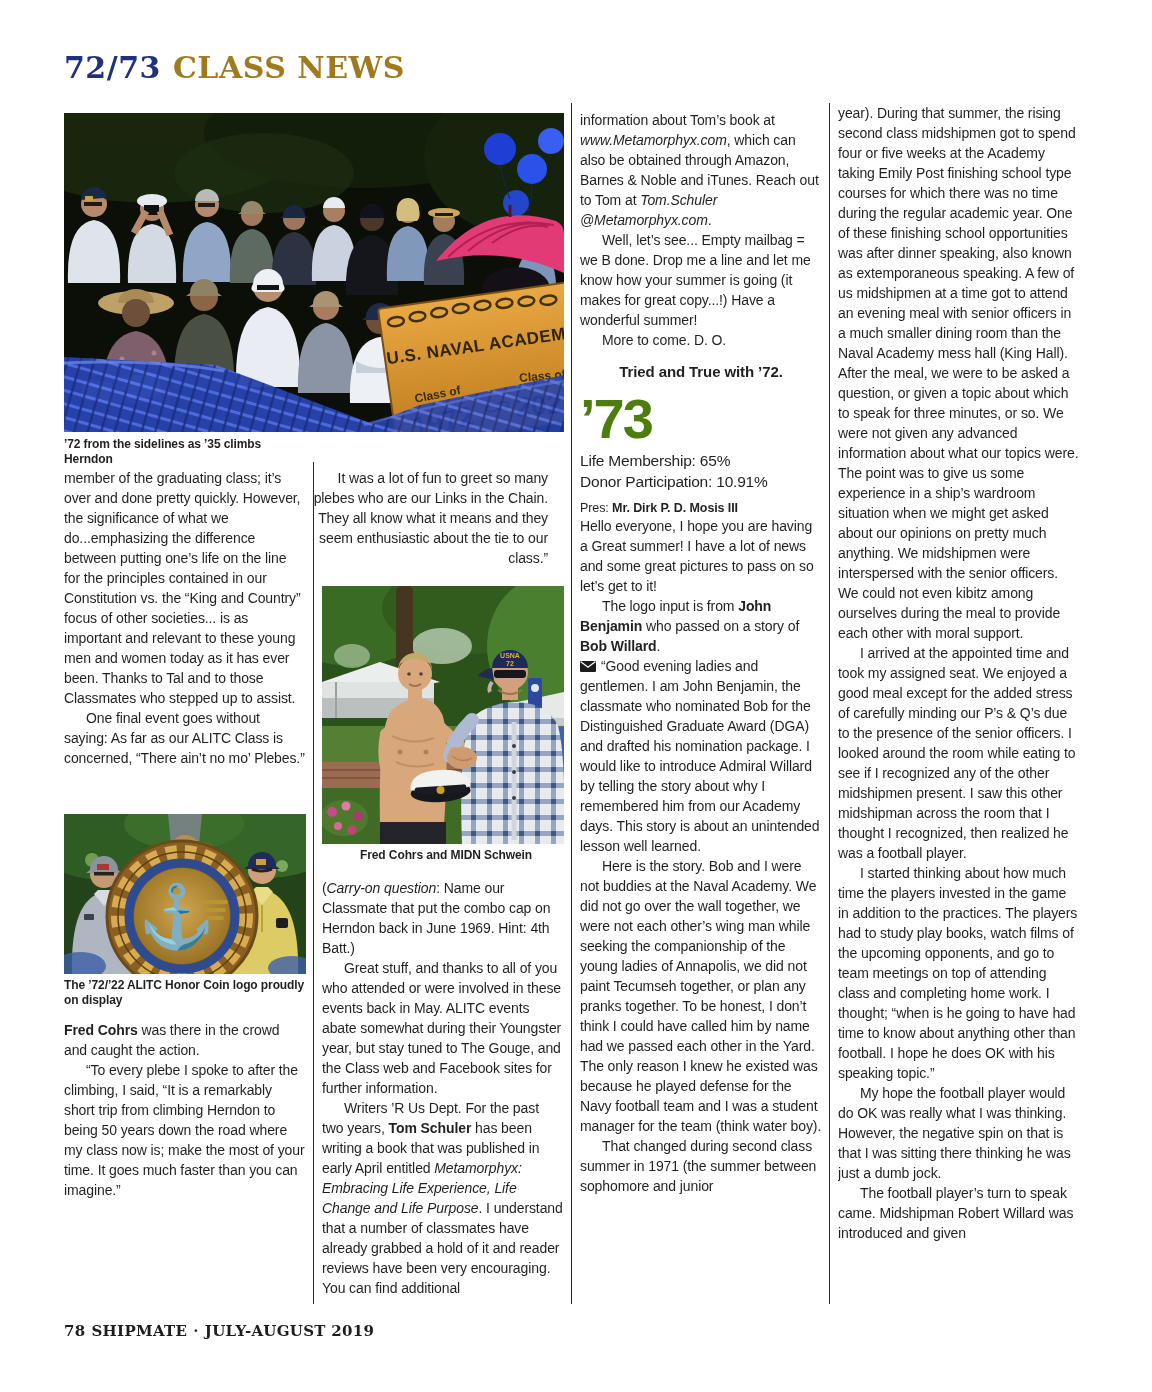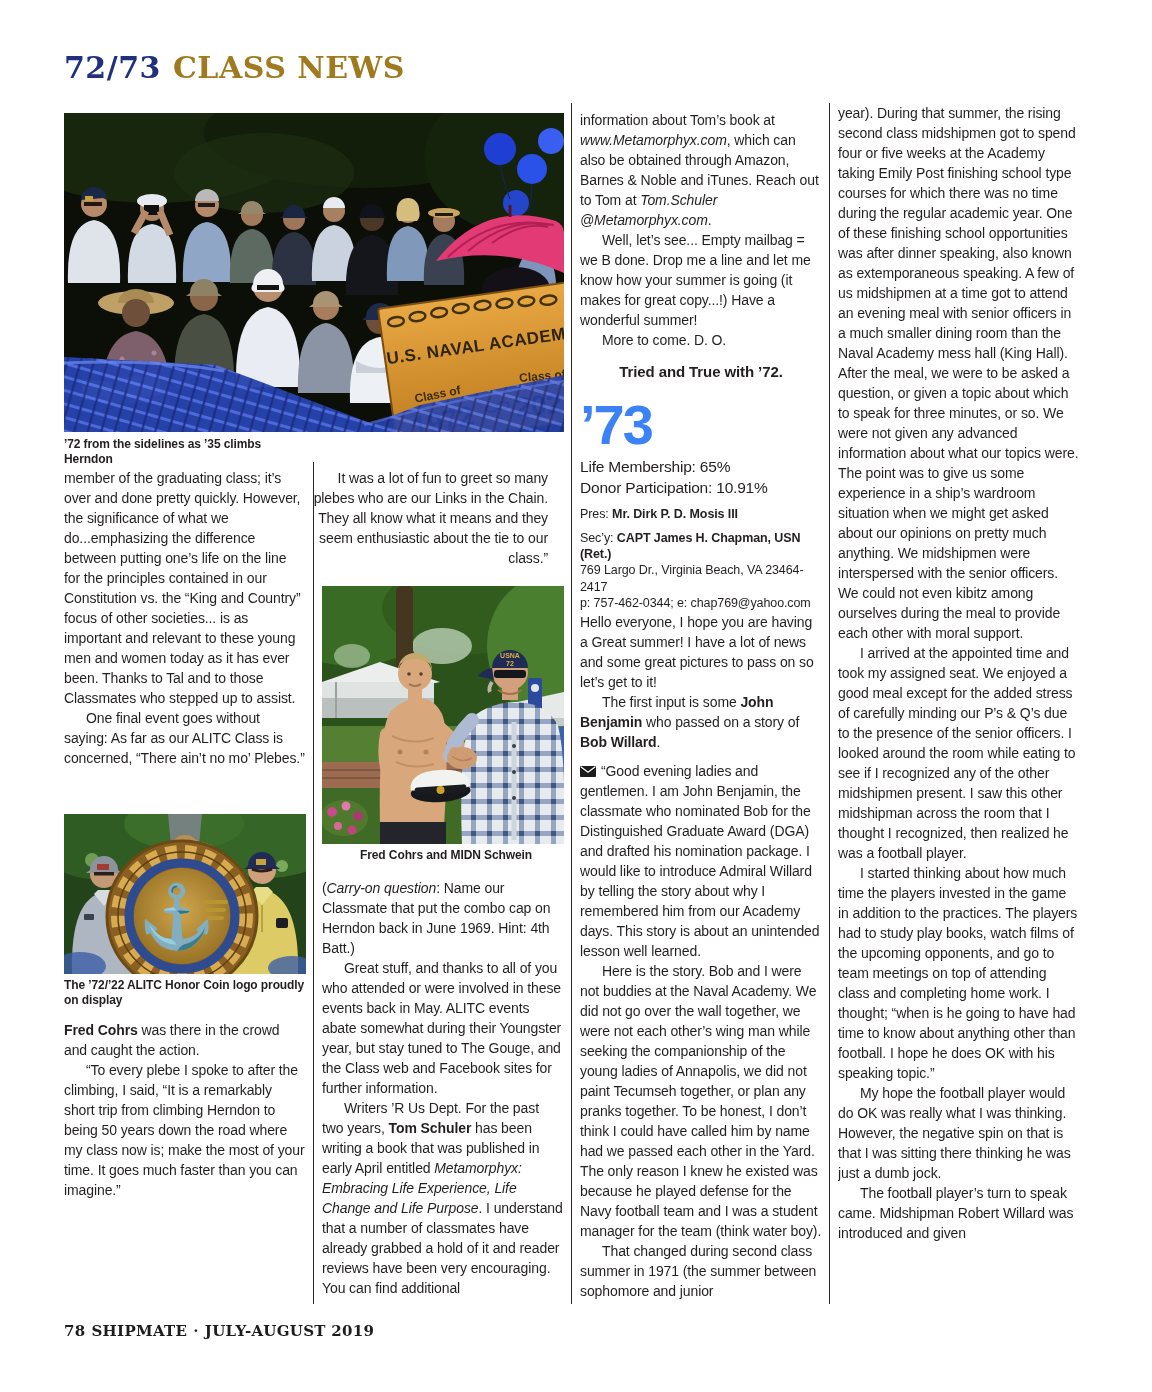--- a/index.html
+++ b/index.html
@@ -8,29 +8,29 @@
   
   .headline{position:absolute;left:64px;top:50px;font-family:"DejaVu Serif",serif;
             font-weight:bold;font-size:30px;letter-spacing:.5px;white-space:nowrap;}
   .headline .years{color:#20307c;}
   .headline .htitle{color:#a07a1e;margin-left:12px;}
   
   .col{position:absolute;width:242px;}
   .body-text{font-size:14px;line-height:20px;letter-spacing:-.1px;}
   p.para{margin:0;}
   p.ind{text-indent:22px;}
-  p.gap{margin-top:9px;}
+  p.gap{margin-top:0;}
   .b{font-weight:bold;}
   .i{font-style:italic;}
   .caption{font-size:12px;line-height:15px;font-weight:bold;letter-spacing:-.1px;}
   .mail{display:inline-block;vertical-align:-1px;margin-right:5px;}
   
   .signoff{text-align:center;font-weight:bold;font-size:15px;margin-top:12px;letter-spacing:-.1px;}
-  .class-heading{font-size:56px;line-height:62px;font-weight:bold;color:#3b82f6;
-                 letter-spacing:-2px;margin-top:12px;}
+  .class-heading{font-size:56px;line-height:62px;font-weight:bold;color:#4d7c0f;
+                 letter-spacing:-2px;margin-top:6px;}
   .stat{font-size:15.5px;line-height:21px;font-weight:normal;letter-spacing:-.2px;}
   .officer{font-size:12.5px;line-height:16px;margin-top:8px;}
   .officer .name{font-weight:bold;}
   .addr{font-size:12.5px;line-height:16.5px;}
   .lead{margin-top:13px;}
   
   .photo{position:absolute;overflow:hidden;background:#0c0f08;}
   .photo svg{display:block;}
   
   .vrule{position:absolute;width:1px;background:#2b2624;}
@@ -403,29 +403,23 @@
     <p class="para ind">More to come. D. O.</p>
     <div class="signoff">Tried and True with ’72.</div>
 
     <div class="class-heading">’73</div>
     <div class="stat">Life Membership: 65%</div>
     <div class="stat">Donor Participation: 10.91%</div>
     <div class="officer">
       <span class="label">Pres:</span>
       <span class="name">Mr. Dirk P. D. Mosis III</span>
     </div>
-    <div class="officer">
-      <div><span class="label">Sec’y:</span>
-      <span class="name">CAPT James H. Chapman, USN (Ret.)</span></div>
-      <div class="addr">769 Largo Dr., Virginia Beach, VA 23464-2417</div>
-      <div class="addr">p: 757-462-0344; e: chap769@yahoo.com</div>
-    </div>
 
     <p class="para lead">Hello everyone, I hope you are having a Great summer! I have a lot of news and some great pictures to pass on so let’s get to it!</p>
-    <p class="para ind"><span>The first input is some </span><span class="b">John Benjamin</span><span> who passed on a story of </span><span class="b">Bob Willard</span><span>.</span></p>
+    <p class="para ind"><span>The logo input is from </span><span class="b">John Benjamin</span><span> who passed on a story of </span><span class="b">Bob Willard</span><span>.</span></p>
     <p class="para gap"><svg class="mail" width="16" height="11" viewBox="0 0 16 11">
           <rect width="16" height="11" rx="1" fill="#1c1c1c"></rect>
           <path d="M0.8 0.8 L8 6.2 L15.2 0.8" stroke="#ffffff" stroke-width="1.2" fill="none"></path>
         </svg><span>“Good evening ladies and gentlemen. I am John Benjamin, the classmate who nominated Bob for the Distinguished Graduate Award (DGA) and drafted his nomination package. I would like to introduce Admiral Willard by telling the story about why I remembered him from our Academy days. This story is about an unintended lesson well learned.</span></p>
     <p class="para ind">Here is the story. Bob and I were not buddies at the Naval Academy. We did not go over the wall together, we were not each other’s wing man while seeking the companionship of the young ladies of Annapolis, we did not paint Tecumseh together, or plan any pranks together. To be honest, I don’t think I could have called him by name had we passed each other in the Yard. The only reason I knew he existed was because he played defense for the Navy football team and I was a student manager for the team (think water boy).</p>
     <p class="para ind">That changed during second class summer in 1971 (the summer between sophomore and junior</p>
   </div>
 
   <div class="col body-text" style="left:838px;top:103px;height:1212px;overflow:hidden;">
     <p class="para">year). During that summer, the rising second class midshipmen got to spend four or five weeks at the Academy taking Emily Post finishing school type courses for which there was no time during the regular academic year. One of these finishing school opportunities was after dinner speaking, also known as extemporaneous speaking. A few of us midshipmen at a time got to attend an evening meal with senior officers in a much smaller dining room than the Naval Academy mess hall (King Hall). After the meal, we were to be asked a question, or given a topic about which to speak for three minutes, or so. We were not given any advanced information about what our topics were. The point was to give us some experience in a ship’s wardroom situation when we might get asked about our opinions on pretty much anything. We midshipmen were interspersed with the senior officers. We could not even kibitz among ourselves during the meal to provide each other with moral support.</p>

